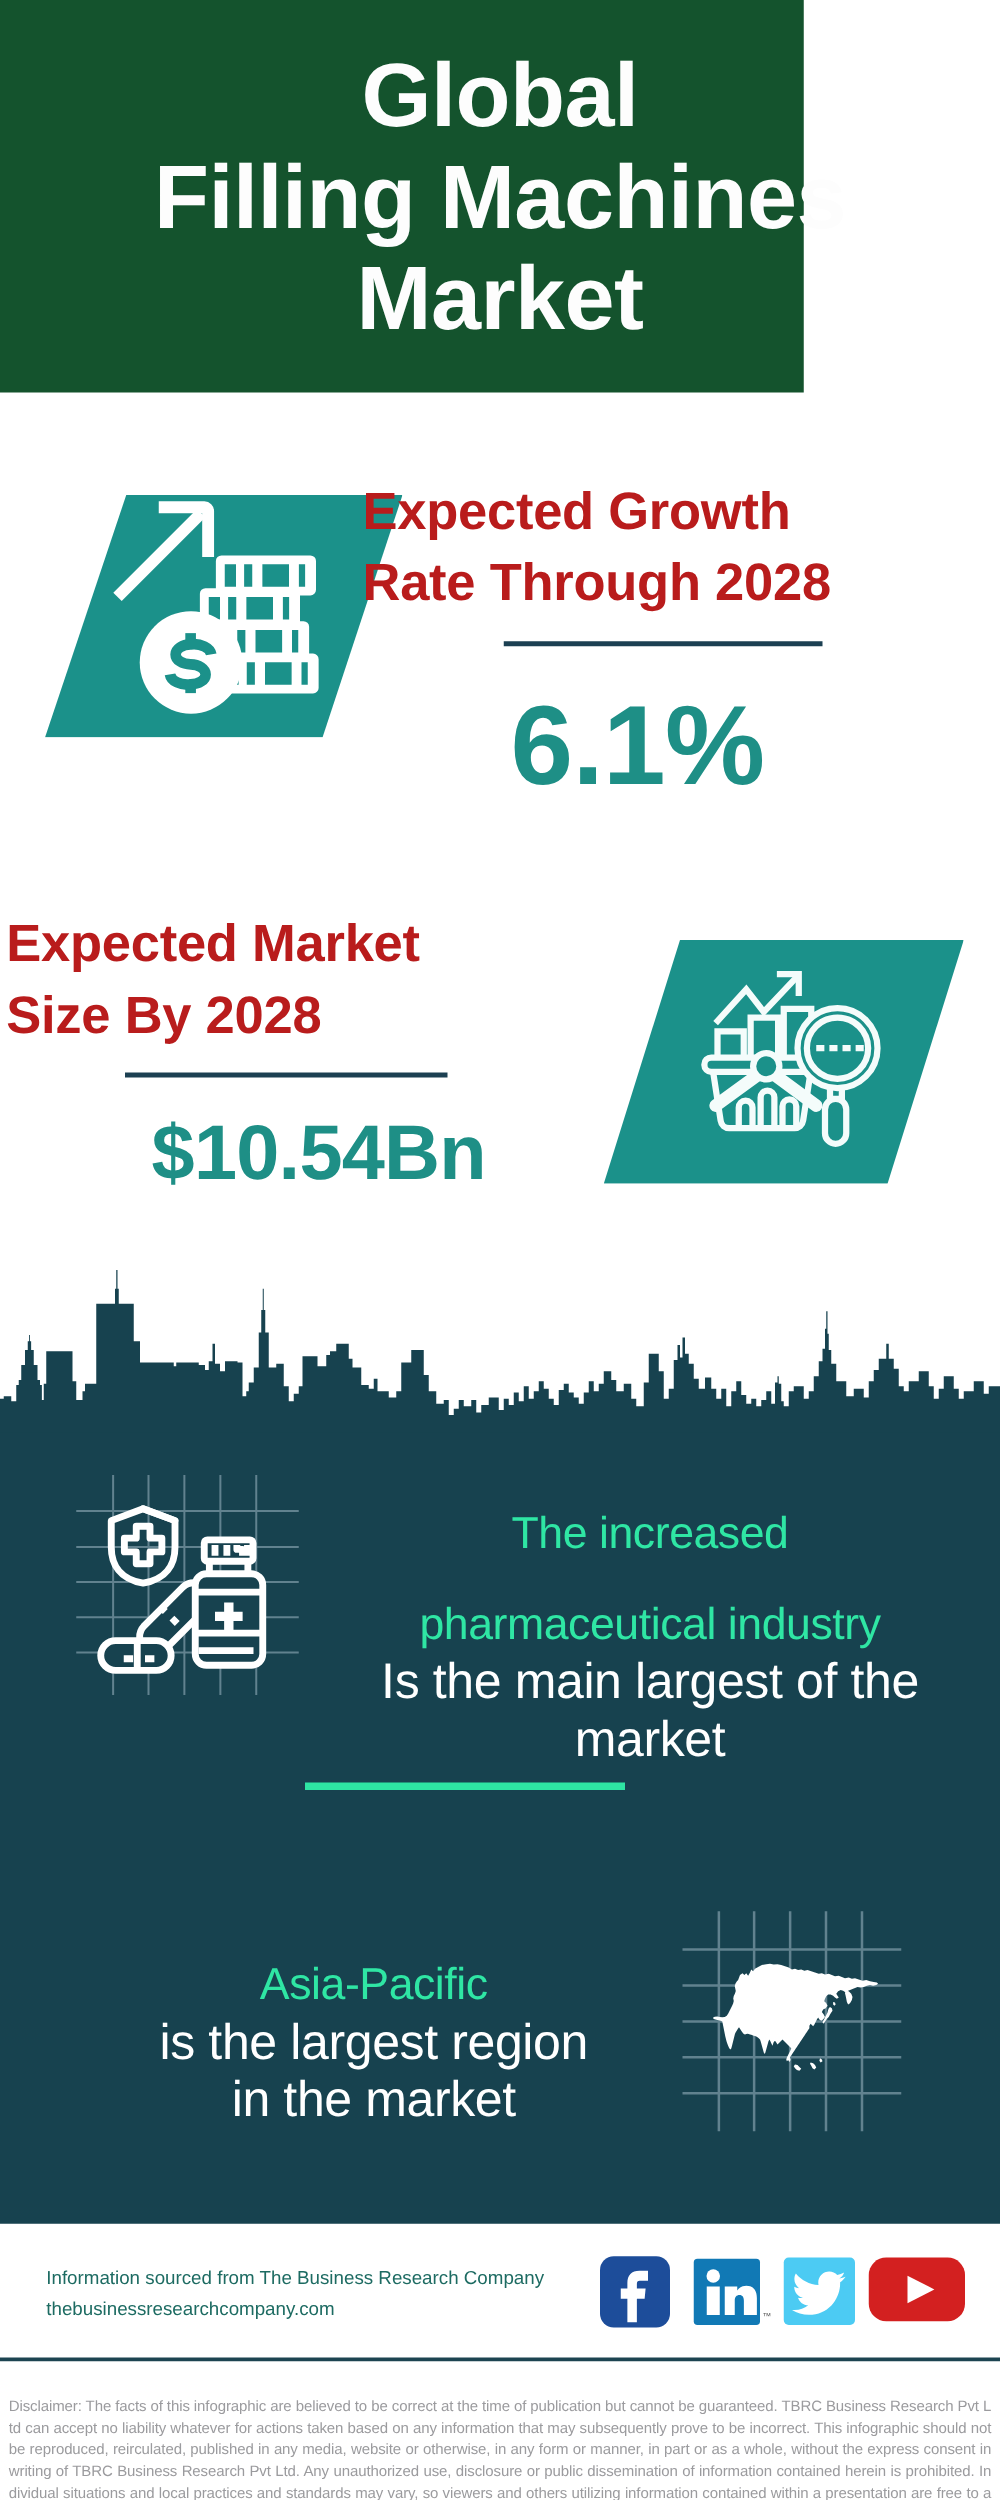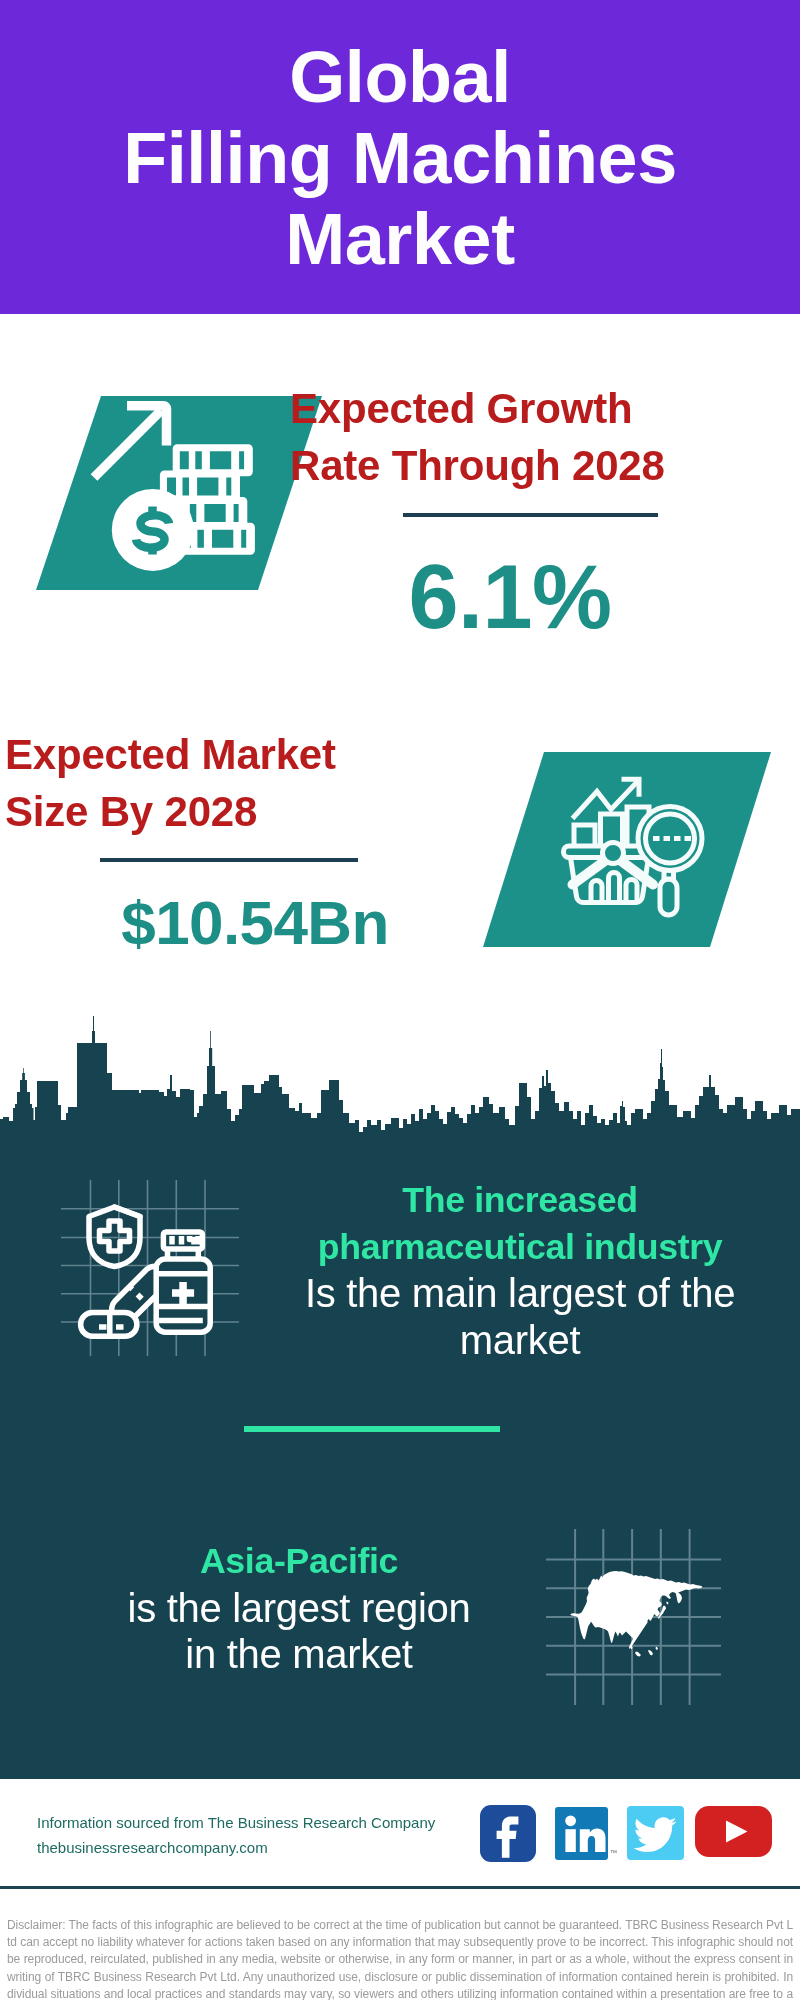--- a/index.html
+++ b/index.html
@@ -1,37 +1,37 @@
 <!DOCTYPE html>
 <html><head>
 <meta charset="utf-8">
 <style>
   html,body{margin:0;padding:0;}
   body{width:800px;height:2000px;background:#ffffff;font-family:"Liberation Sans",sans-serif;overflow:hidden;}
   .page{position:relative;width:800px;height:2000px;background:#fff;}
 
   
-  .header{position:absolute;left:0;top:0;width:800px;height:314px;background:#6d28d9;}
+  .header{position:absolute;left:0;top:0;width:643px;height:314px;background:#14532d;}
   .header-title{position:absolute;left:0;top:37px;width:800px;text-align:center;color:#fdfdfd;
                 font-weight:bold;font-size:72px;line-height:81px;letter-spacing:-0.4px;}
 
   
   .stat-head{position:absolute;color:#b91c1c;font-weight:bold;font-size:42px;line-height:57px;text-align:left;letter-spacing:-0.2px;}
   .stat-rule{position:absolute;height:4px;background:#1c4052;}
   .stat-value{position:absolute;color:#1e8f86;font-weight:bold;font-size:98px;line-height:98px;text-align:center;letter-spacing:-1px;}
 
   
   .para{position:absolute;background:#1b918a;}
 
   
   .lower{position:absolute;left:0;top:1144px;width:800px;height:635px;background:#17424f;}
 
   .msg{position:absolute;text-align:center;color:#ffffff;font-size:40px;line-height:46.5px;letter-spacing:-0.3px;}
   .msg .hl{font-size:35.7px;}
-  .msg .hl{color:#2fe6a4;font-weight:bold;letter-spacing:-0.35px;}
+  .msg .hl{color:#2fe6a4;font-weight:normal;letter-spacing:-0.35px;margin-top:26px;}
   .green-rule{position:absolute;height:5.5px;background:#2ee5a3;}
 
   
   .src{position:absolute;color:#1d6b62;font-size:15px;line-height:25px;}
   .sep{position:absolute;left:0;width:800px;height:3px;background:#1c4451;}
   .disc{position:absolute;color:#9b9b9e;font-size:12px;line-height:17.2px;text-align:justify;word-break:break-all;letter-spacing:-0.08px;margin-top:24px;}
   .soc{position:absolute;border-radius:9px;}
 </style>
 </head>
 <body>

